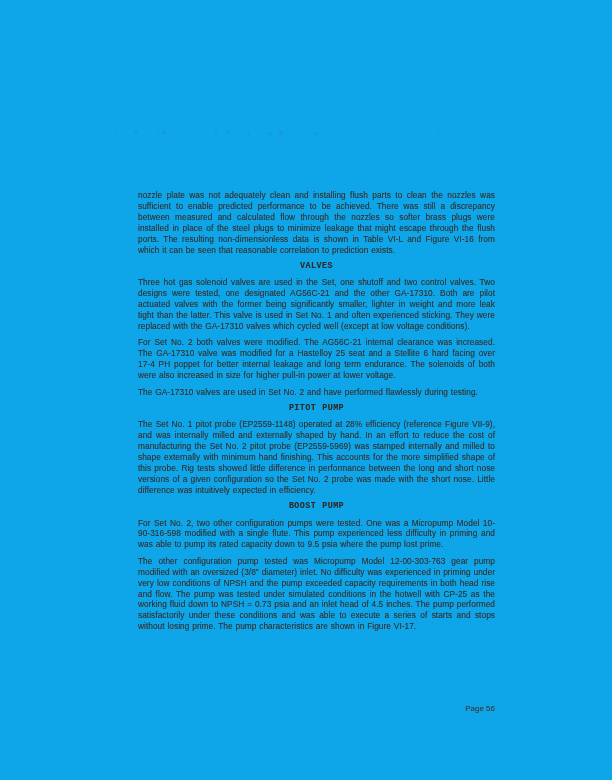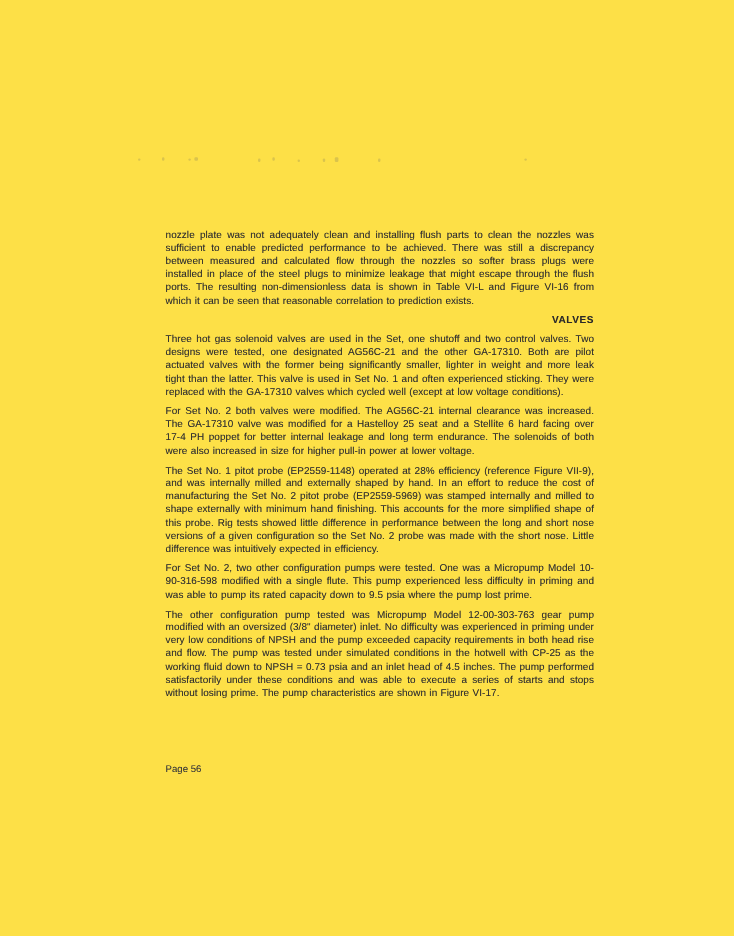--- a/index.html
+++ b/index.html
@@ -4,21 +4,21 @@
 <style>
   html, body {
     margin: 0;
     padding: 0;
     background: #ffffff;
   }
   .page {
     position: relative;
     width: 612px;
     height: 780px;
-    background: #fde047;
+    background: #0ea5e9;
     overflow: hidden;
     font-family: "Liberation Sans", sans-serif;
   }
   .content {
     position: absolute;
     left: 138px;
     top: 190px;
     width: 357px;
     font-size: 8.3px;
     line-height: 10.9px;
@@ -30,28 +30,29 @@
   }
   .content p {
     margin: 0 0 5.5px 0;
   }
   .content h3 {
     font-size: 8.4px;
     font-weight: 700;
     margin: 0 0 5.5px 0;
     letter-spacing: 0.45px;
     color: #2b2a28;
-    text-align: right;
+    text-align: center;
+    font-family: Liberation Mono, monospace;
   }
   .page-number {
     position: absolute;
     left: 138px;
-    top: 636px;
+    top: 704px;
     width: 357px;
-    text-align: left;
+    text-align: right;
     font-size: 8px;
     color: #3a3a38;
     text-shadow: 0 0 0.4px rgba(70,70,70,0.4);
   }
   .speck {
     position: absolute;
     background: rgba(95, 95, 95, 0.22);
     border-radius: 1px;
   }
 </style>
@@ -77,24 +78,27 @@
   <div class="content">
 
     <p>nozzle plate was not adequately clean and installing flush parts to clean the nozzles was sufficient to enable predicted performance to be achieved. There was still a discrepancy between measured and calculated flow through the nozzles so softer brass plugs were installed in place of the steel plugs to minimize leakage that might escape through the flush ports. The resulting non-dimensionless data is shown in Table VI-L and Figure VI-16 from which it can be seen that reasonable correlation to prediction exists.</p>
 
     <h3>VALVES</h3>
 
     <p>Three hot gas solenoid valves are used in the Set, one shutoff and two control valves. Two designs were tested, one designated AG56C-21 and the other GA-17310. Both are pilot actuated valves with the former being significantly smaller, lighter in weight and more leak tight than the latter. This valve is used in Set No. 1 and often experienced sticking. They were replaced with the GA-17310 valves which cycled well (except at low voltage conditions).</p>
 
     <p>For Set No. 2 both valves were modified. The AG56C-21 internal clearance was increased. The GA-17310 valve was modified for a Hastelloy 25 seat and a Stellite 6 hard facing over 17-4 PH poppet for better internal leakage and long term endurance. The solenoids of both were also increased in size for higher pull-in power at lower voltage.</p>
 
+    <p>The GA-17310 valves are used in Set No. 2 and have performed flawlessly during testing.</p>
 
+    <h3>PITOT PUMP</h3>
 
     <p>The Set No. 1 pitot probe (EP2559-1148) operated at 28% efficiency (reference Figure VII-9), and was internally milled and externally shaped by hand. In an effort to reduce the cost of manufacturing the Set No. 2 pitot probe (EP2559-5969) was stamped internally and milled to shape externally with minimum hand finishing. This accounts for the more simplified shape of this probe. Rig tests showed little difference in performance between the long and short nose versions of a given configuration so the Set No. 2 probe was made with the short nose. Little difference was intuitively expected in efficiency.</p>
 
+    <h3>BOOST PUMP</h3>
 
 
     <p>For Set No. 2, two other configuration pumps were tested. One was a Micropump Model 10-90-316-598 modified with a single flute. This pump experienced less difficulty in priming and was able to pump its rated capacity down to 9.5 psia where the pump lost prime.</p>
 
     <p>The other configuration pump tested was Micropump Model 12-00-303-763 gear pump modified with an oversized (3/8" diameter) inlet. No difficulty was experienced in priming under very low conditions of NPSH and the pump exceeded capacity requirements in both head rise and flow. The pump was tested under simulated conditions in the hotwell with CP-25 as the working fluid down to NPSH = 0.73 psia and an inlet head of 4.5 inches. The pump performed satisfactorily under these conditions and was able to execute a series of starts and stops without losing prime. The pump characteristics are shown in Figure VI-17.</p>
 
   </div>
 
   <div class="page-number">Page 56</div>
 

